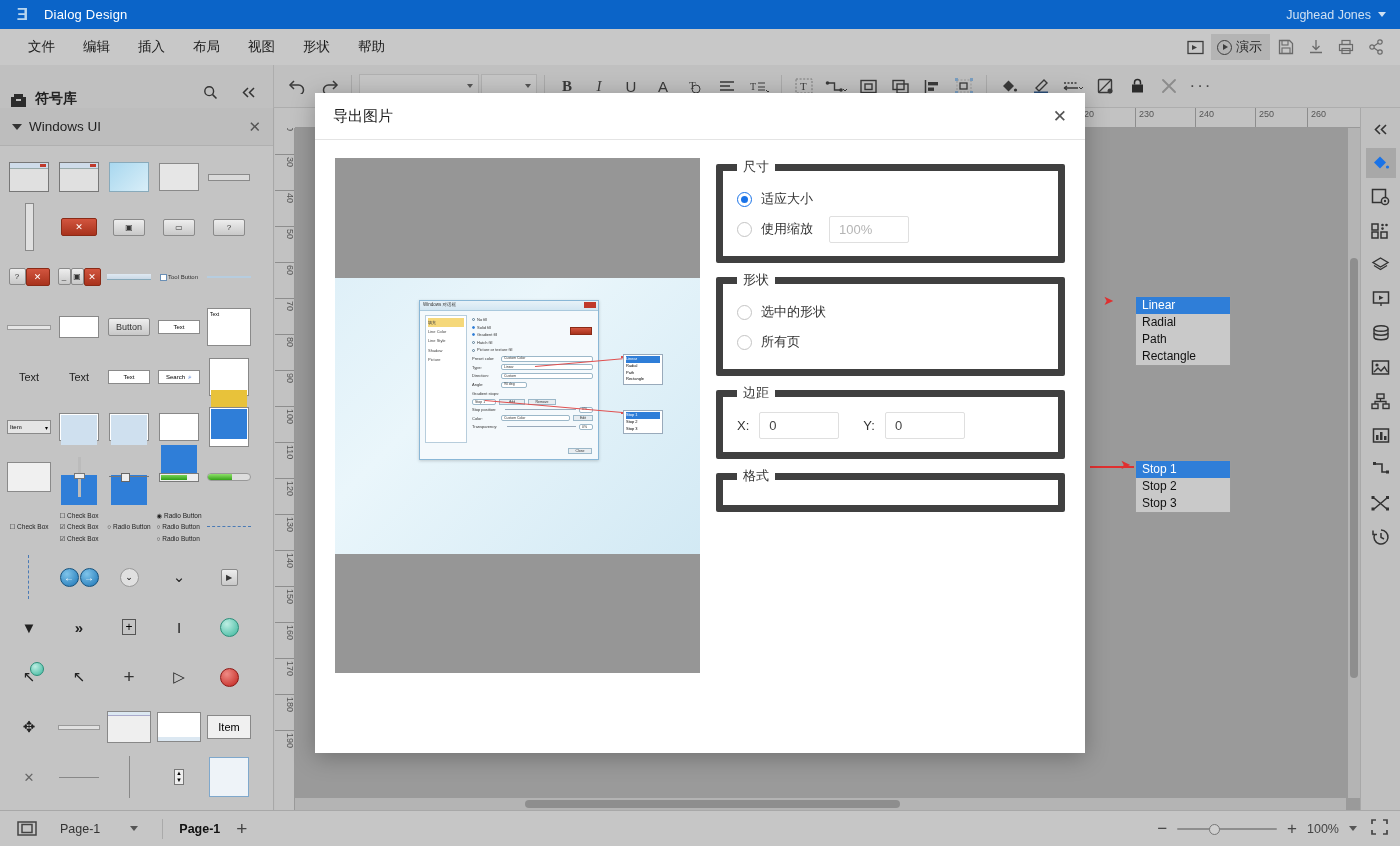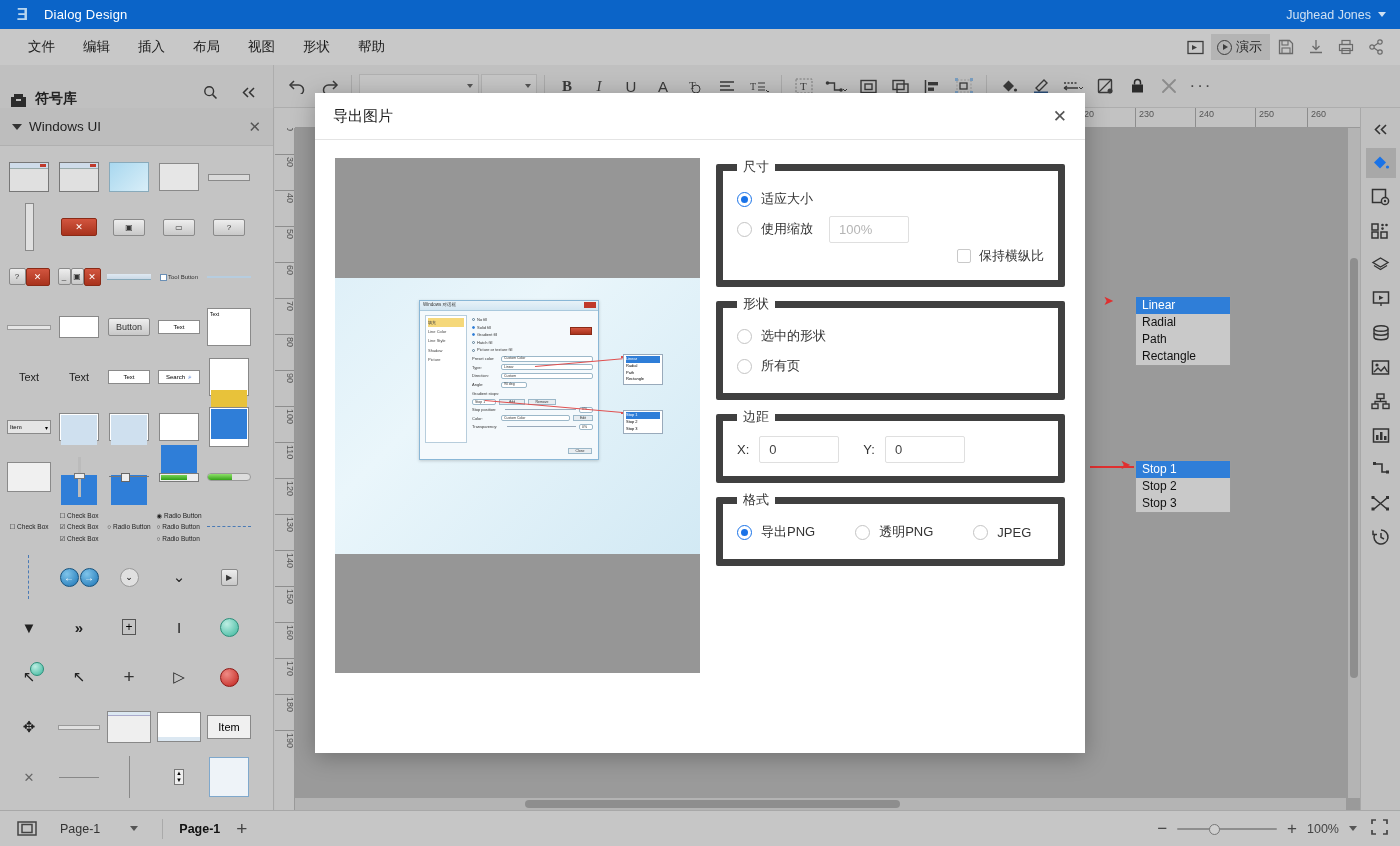--- a/index.html
+++ b/index.html
@@ -1008,24 +1008,20 @@
               <span class="rlabel">适应大小</span>
             </label>
           </div>
           <div class="row" style="gap:16px;">
             <label class="radio">
               <span class="rdot"></span>
               <span class="rlabel">使用缩放</span>
             </label>
             <span class="inp ghost w95">100%</span>
           </div>
-          <div class="row" style="justify-content:flex-end;gap:8px;min-height:24px;">
-            <span class="cbox"></span>
-            <span class="rlabel">保持横纵比</span>
-          </div>
         </fieldset>
 
         <fieldset>
           <legend>形状</legend>
           <div class="row">
             <label class="radio">
               <span class="rdot"></span>
               <span class="rlabel">选中的形状</span>
             </label>
           </div>
@@ -1042,33 +1038,19 @@
           <div class="row" style="gap:10px;">
             <span class="rlabel">X:</span>
             <span class="inp w95">0</span>
             <span class="rlabel" style="margin-left:14px;">Y:</span>
             <span class="inp w95">0</span>
           </div>
         </fieldset>
 
         <fieldset>
           <legend>格式</legend>
-          <div class="row" style="gap:40px;">
-            <label class="radio">
-              <span class="rdot on"></span>
-              <span class="rlabel">导出PNG</span>
-            </label>
-            <label class="radio">
-              <span class="rdot"></span>
-              <span class="rlabel">透明PNG</span>
-            </label>
-            <label class="radio">
-              <span class="rdot"></span>
-              <span class="rlabel">JPEG</span>
-            </label>
-          </div>
         </fieldset>
 
       </div>
     </div>
   </div>
 
 </div>
 
 </body></html>

